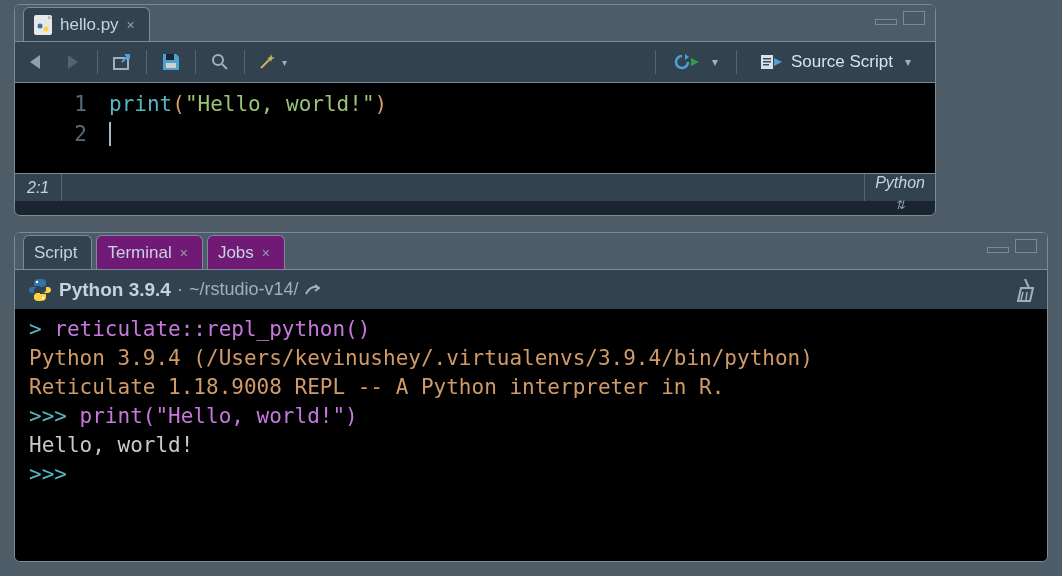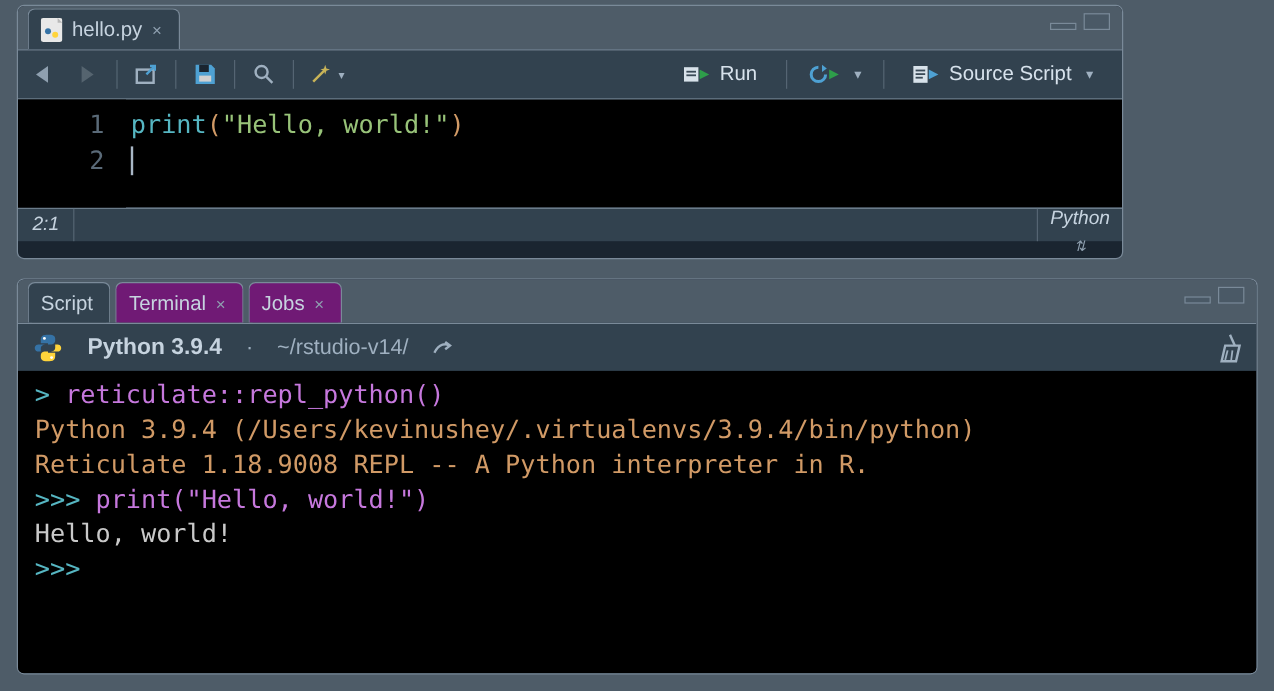--- a/index.html
+++ b/index.html
@@ -36,21 +36,21 @@
   .statusbar .pos { padding: 0 12px; border-right: 1px solid #556573; height: 100%; display: flex; align-items: center; }
   .statusbar .lang { margin-left: auto; padding: 0 10px; border-left: 1px solid #556573; height: 100%; display: flex; align-items: center; gap: 6px; flex-direction: column; }
   .sort-ico { color: #8fa0b0; font-size: 12px; }
 
   
   .console { position: absolute; left: 14px; top: 232px; width: 1034px; height: 330px; }
 
   .console .tabbar { height: 36px; }
   .console .tab.inactive { background: #701a75; border-color: #7a8a99; color: #c6d3df; }
 
-  .console-head { height: 40px; background: #32424f; border-top: 1px solid #7a8a99; display: flex; align-items: center; padding: 0 12px; gap: 20px; color: #c6d3df; font-size: 19px; position: relative; }
+  .console-head { height: 40px; background: #32424f; border-top: 1px solid #7a8a99; display: flex; align-items: center; padding: 0 12px; gap: 6px; color: #c6d3df; font-size: 19px; position: relative; }
   .console-head .path { color: #9fb0c0; font-size: 18px; }
   .broom { position: absolute; right: 8px; top: 6px; cursor: pointer; }
 
   .console-body { background: #000; height: 252px; font-family: "Menlo", "Consolas", monospace; font-size: 21px; line-height: 29px; padding: 6px 14px; color: #c9c9c9; white-space: pre; overflow: hidden; }
   .prompt-gt { color: #56b6c2; }
   .purple { color: #c678dd; }
   .orange { color: #d19a66; }
   .prompt-py { color: #56b6c2; }
 
   
@@ -117,29 +117,20 @@
     <span class="tool-ico" style="width:40px">
       <svg width="36" height="20" viewBox="0 0 36 20">
           <line x1="4" y1="16" x2="14" y2="6" stroke="#c9b458" stroke-width="2"></line>
           <path d="M14 2 L15 5 L18 6 L15 7 L14 10 L13 7 L10 6 L13 5 Z" fill="#c9b458"></path>
           <text x="25" y="14" fill="#9fb0c0" font-size="10">▾</text>
         </svg>
     </span>
 
     <span class="spacer"></span>
 
-    <div class="btn">
-      <svg width="22" height="16" viewBox="0 0 22 16">
-          <rect x="0" y="2" width="12" height="12" fill="#d8e2ea"></rect>
-          <rect x="2" y="5" width="8" height="1.5" fill="#3a4a57"></rect>
-          <rect x="2" y="8" width="8" height="1.5" fill="#3a4a57"></rect>
-          <path d="M13 4 L21 8 L13 12 Z" fill="#2e9e4a"></path>
-        </svg>
-      <span>Run</span>
-    </div>
     <span class="sep"></span>
     <div class="btn" style="padding:0 8px">
       <svg width="26" height="18" viewBox="0 0 26 18">
           <path d="M8 3 A6 6 0 1 0 14 9" stroke="#4ea1d3" stroke-width="2.5" fill="none"></path>
           <path d="M11 1 L15 4 L11 7 Z" fill="#4ea1d3"></path>
           <path d="M17 5 L25 9 L17 13 Z" fill="#2e9e4a"></path>
         </svg>
       <span class="chev">▾</span>
     </div>
     <span class="sep"></span>

